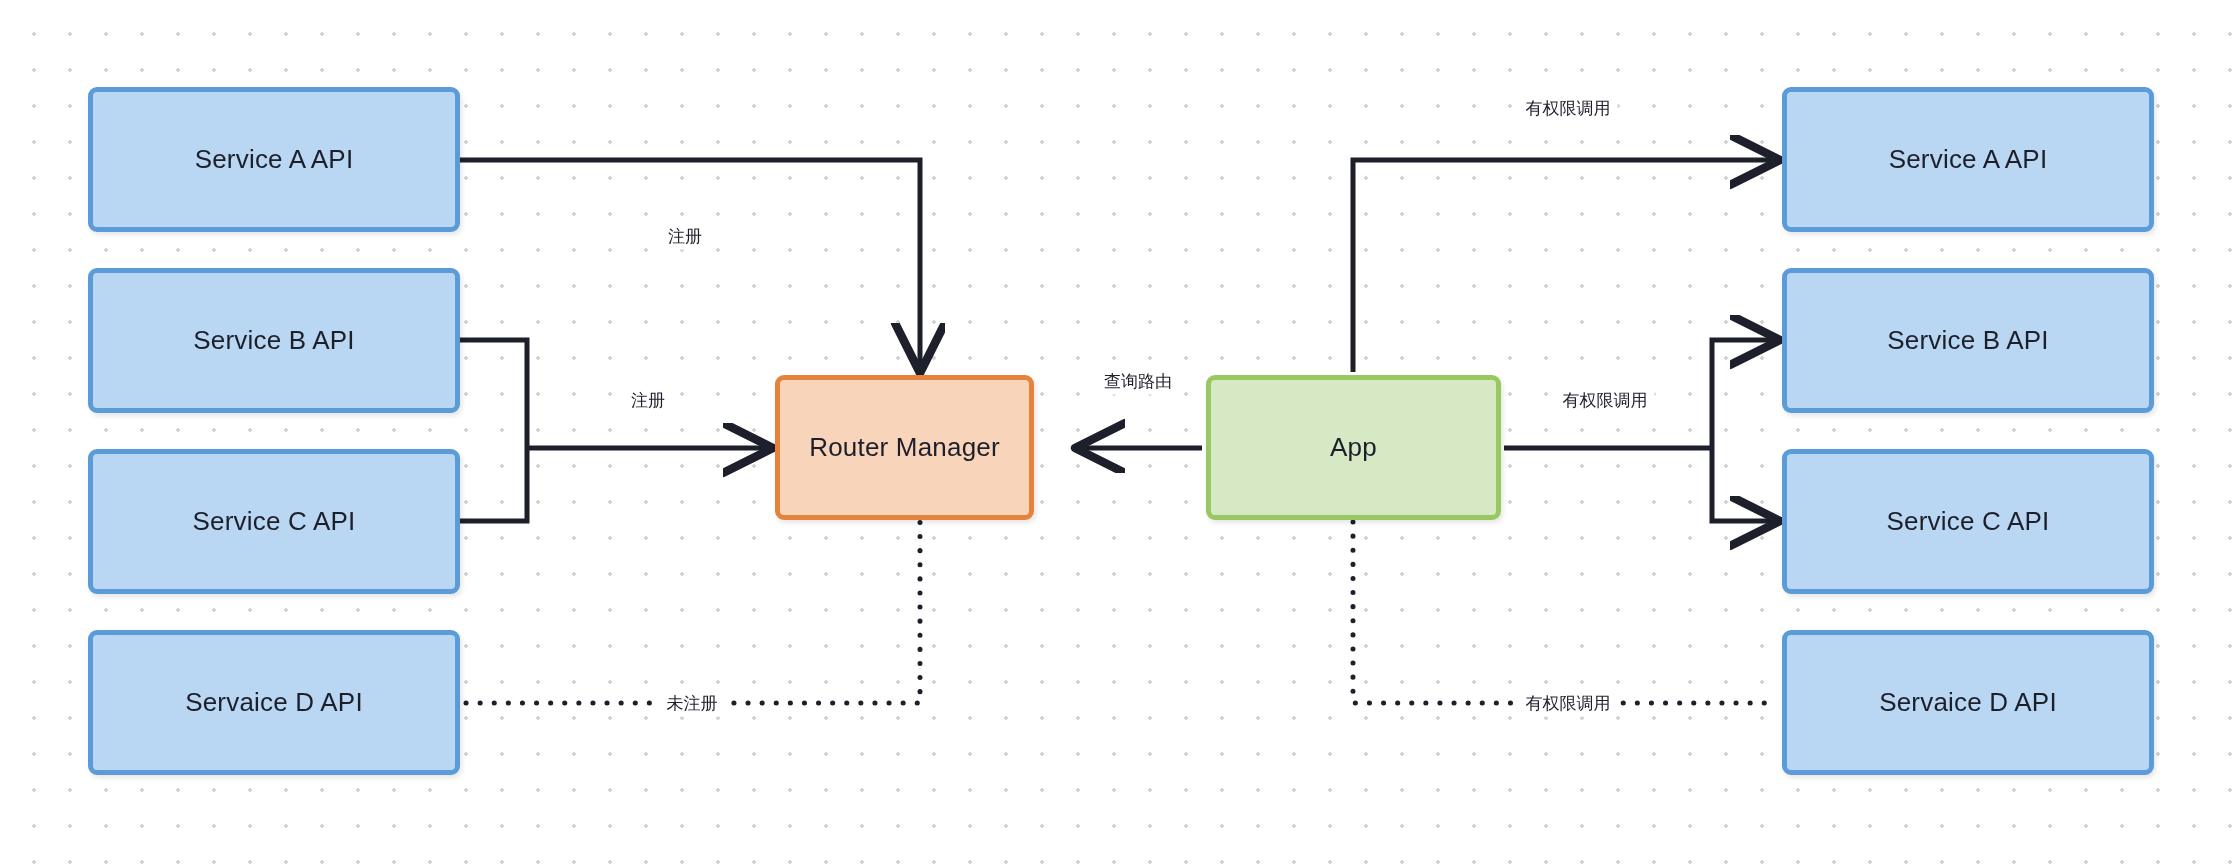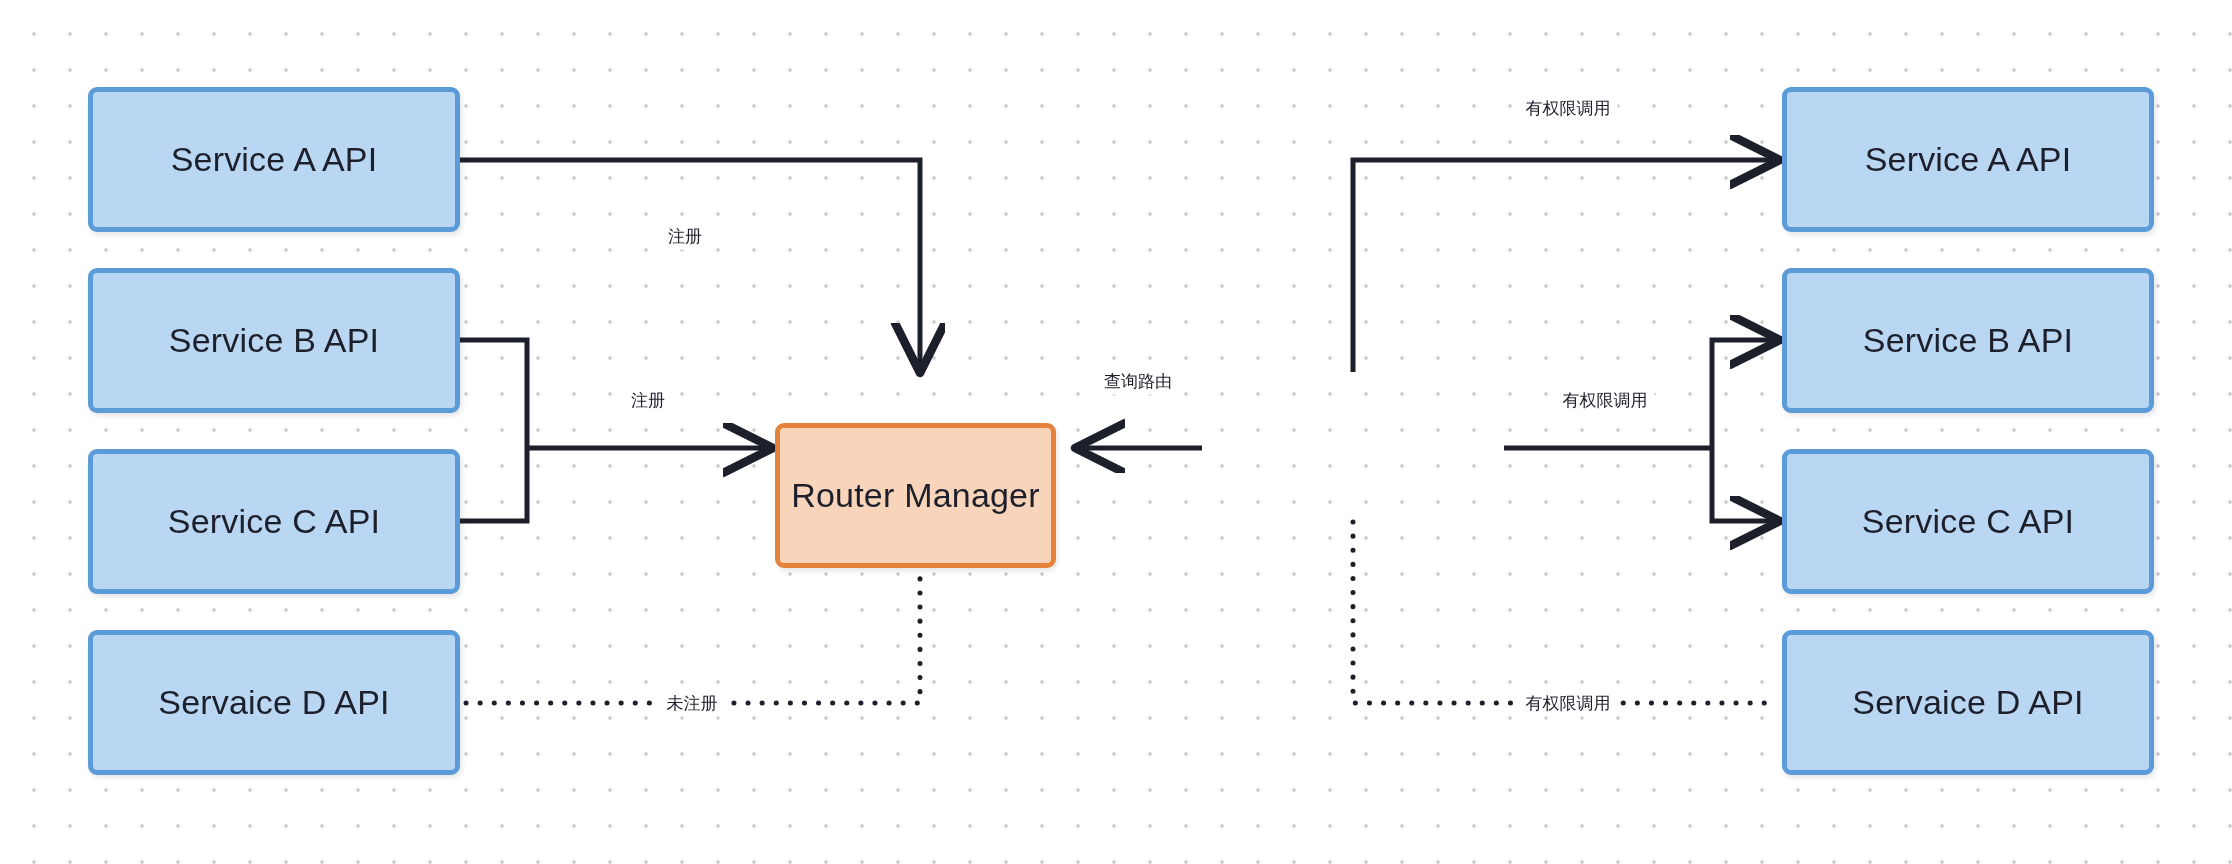--- a/index.html
+++ b/index.html
@@ -27,21 +27,21 @@
   }
   .node {
     position: absolute;
     box-sizing: border-box;
     display: flex;
     align-items: center;
     justify-content: center;
     border-radius: 9px;
     border-style: solid;
     border-width: 5px;
-    font-size: 34px;
+    font-size: 26px;
     color: #1d1f2b;
     letter-spacing: 0.2px;
     box-shadow: 2px 3px 5px rgba(0,0,0,0.10);
     z-index: 3;
     text-align: center;
   }
   .node.blue   { background: #b9d7f2; border-color: #5b9bd8; }
   .node.orange { background: #f8d4bb; border-color: #e5833c; }
   .node.green  { background: #d6e8c4; border-color: #97c861; }
 
@@ -96,24 +96,27 @@
   </div>
 
   <div class="node blue" style="left:88px;  top:449px; width:372px; height:145px;">
     <span>Service C API</span>
   </div>
 
   <div class="node blue" style="left:88px;  top:630px; width:372px; height:145px;">
     <span>Servaice D API</span>
   </div>
 
-  <div class="node orange" style="left:775px; top:375px; width:281px; height:145px;margin-top:48px;">
+  <div class="node orange" style="left:775px; top:375px; width:259px; height:145px;">
     <span>Router Manager</span>
   </div>
 
+  <div class="node green" style="left:1206px; top:375px; width:295px; height:145px;">
+    <span>App</span>
+  </div>
 
   <div class="node blue" style="left:1782px; top:87px;  width:372px; height:145px;">
     <span>Service A API</span>
   </div>
 
   <div class="node blue" style="left:1782px; top:268px; width:372px; height:145px;">
     <span>Service B API</span>
   </div>
 
   <div class="node blue" style="left:1782px; top:449px; width:372px; height:145px;">

